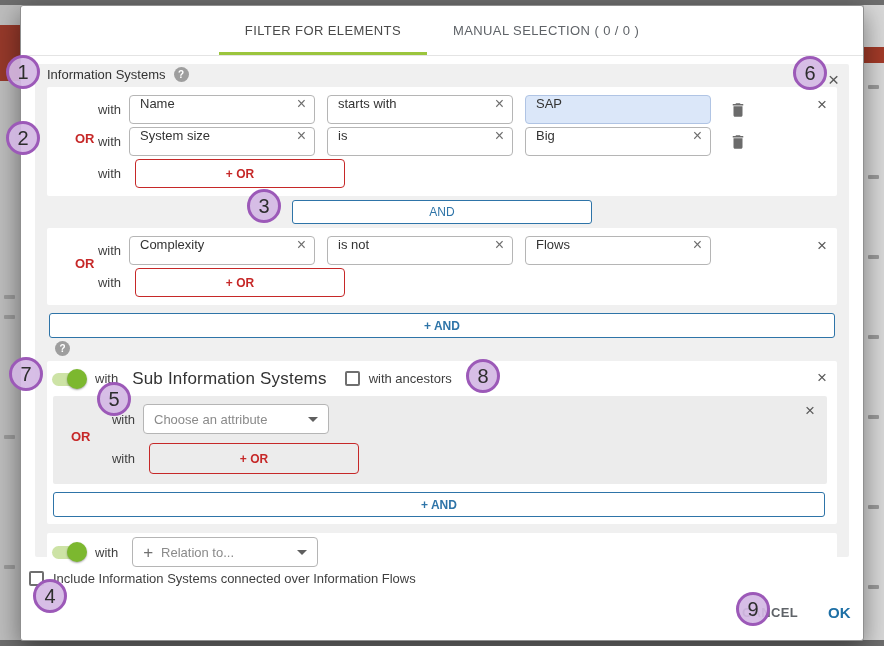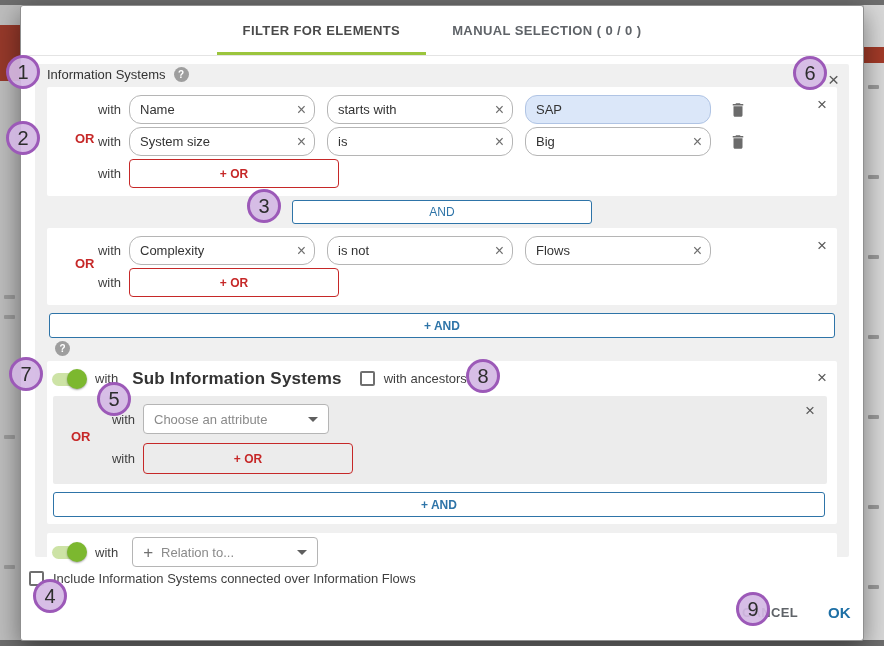--- a/index.html
+++ b/index.html
@@ -27,21 +27,21 @@
   }
 
   
   .tabbar {
     position:absolute; top:0; left:0; right:0; height:50px;
     display:flex; justify-content:center; align-items:stretch;
     border-bottom:1px solid #e4e4e4;
   }
   .tab {
     position:relative; display:flex; align-items:center; padding:0 26px;
-    font-size:13px; font-weight:bold; letter-spacing:.4px; color:#4a4a4a; cursor:pointer;
+    font-size:13px; font-weight:normal; letter-spacing:.4px; color:#4a4a4a; cursor:pointer;
   }
   .tab.inactive { color:#5f6368; }
   .tab.active::after {
     content:""; position:absolute; left:0; right:0; bottom:0; height:3px; background:#9bc53d;
   }
 
   
   .section {
     position:absolute; left:14px; right:14px; background:#f0f0f0;
     padding:0 12px 8px 12px; border-radius:2px;
@@ -57,51 +57,51 @@
   .close-x {
     position:absolute; font-size:19px; line-height:1; color:#5a5a5a; cursor:pointer; font-weight:400;
   }
 
   
   .group { position:relative; background:#fff; border-radius:2px; margin-top:3px; padding:5px 0; }
   .row { display:flex; align-items:center; margin:3px 0; }
   .row-label { flex:0 0 78px; text-align:right; padding-right:4px; font-size:13px; color:#3f3f3f; }
   .fields { display:flex; align-items:center; gap:12px; margin-left:4px; }
   .field {
-    display:flex; align-items:center; justify-content:space-between;
-    width:186px; height:29px; border:1px solid #b5b5b5; border-radius:12px;
+    display:flex; align-items:flex-start; justify-content:space-between;
+    width:186px; height:29px; border:1px solid #b5b5b5; border-radius:4px;
     background:#fff; padding:0 8px 0 10px; font-size:13px; color:#333; cursor:pointer;
   }
   .field .clear { color:#6e6e6e; font-size:16px; line-height:1; cursor:pointer; }
   .field.highlight { background:#dbe7f9; border-color:#b0c4e4; }
   .trash { margin-left:6px; display:inline-flex; cursor:pointer; }
   .or-label { position:absolute; left:28px; font-size:13px; font-weight:bold; color:#c62828; }
 
   .btn-or {
-    margin-left:4px; width:210px; height:29px; border:1px solid #c62828; border-radius:4px;
+    margin-left:10px; width:210px; height:29px; border:1px solid #c62828; border-radius:4px;
     background:#fff; color:#c62828; font-size:12px; font-weight:bold;
     display:flex; align-items:center; justify-content:center; cursor:pointer;
   }
   .panel .btn-or { background:transparent; height:31px; }
   .and-wrap { display:flex; justify-content:center; margin:4px 0; }
   .btn-and {
     width:300px; height:24px; border:1px solid #2e74a8; border-radius:3px; background:#fff;
     color:#2e74a8; font-size:12px; font-weight:normal;
     display:flex; align-items:center; justify-content:center; cursor:pointer;
   }
   .btn-add-and {
     margin:8px 2px 0 2px; height:25px; border:1px solid #2e74a8; border-radius:3px; background:#fff;
     color:#2e74a8; font-size:12px; font-weight:bold;
     display:flex; align-items:center; justify-content:center; cursor:pointer;
   }
 
   
   .rel-card { position:relative; background:#fff; border-radius:2px; margin-top:3px; padding:2px 10px 7px 4px; }
   .rel-head { display:flex; align-items:center; height:31px; }
-  .rel-title { margin-left:14px; font-size:17px; font-weight:bold; color:#333; letter-spacing:.2px; }
+  .rel-title { margin-left:14px; font-size:17px; font-weight:normal; color:#333; letter-spacing:.2px; }
   .with-label { margin-left:8px; font-size:13px; color:#3f3f3f; }
   .panel { position:relative; background:#ececec; border-radius:2px; margin:2px 0 0 2px; padding:5px 0 7px 0; }
   .panel .row-label { flex:0 0 86px; }
   .panel .or-label { left:18px; }
   .select {
     display:flex; align-items:center; width:186px; height:30px;
     border:1px solid #b5b5b5; border-radius:4px; background:#fff;
     padding:0 10px; font-size:13px; color:#8a8a8a; cursor:pointer;
   }
   .select .ph { flex:1 1 auto; white-space:nowrap; overflow:hidden; }

